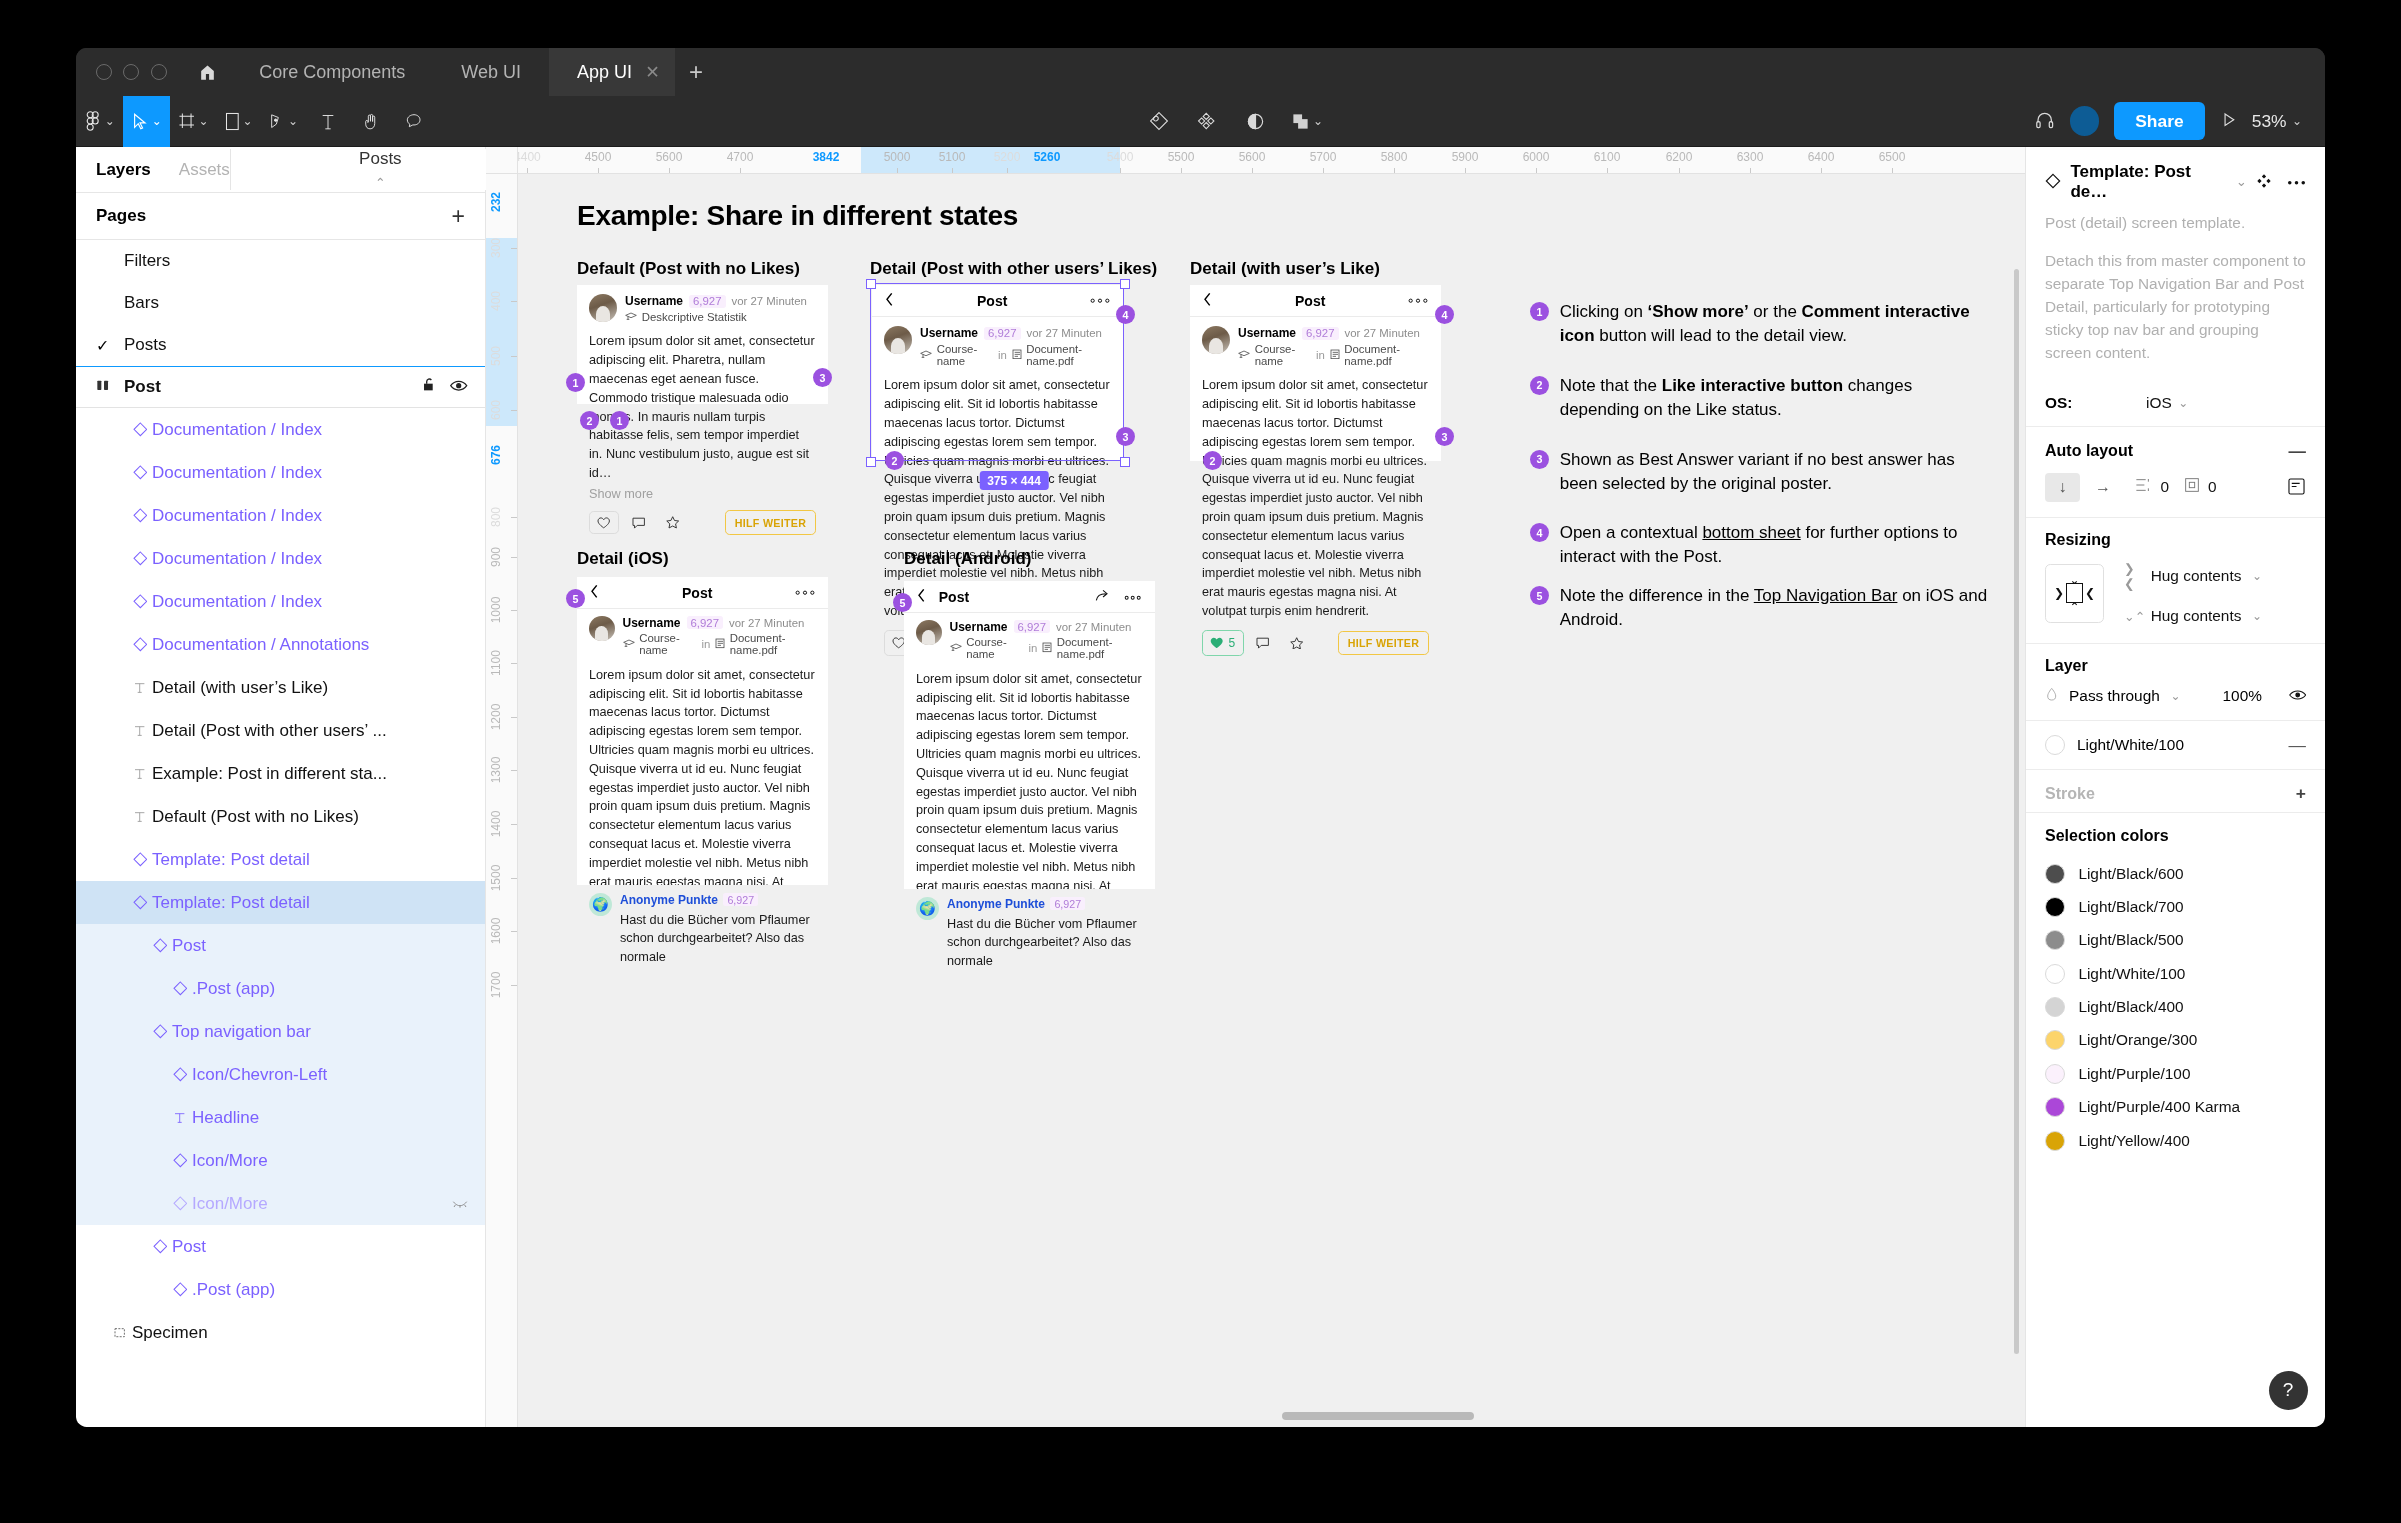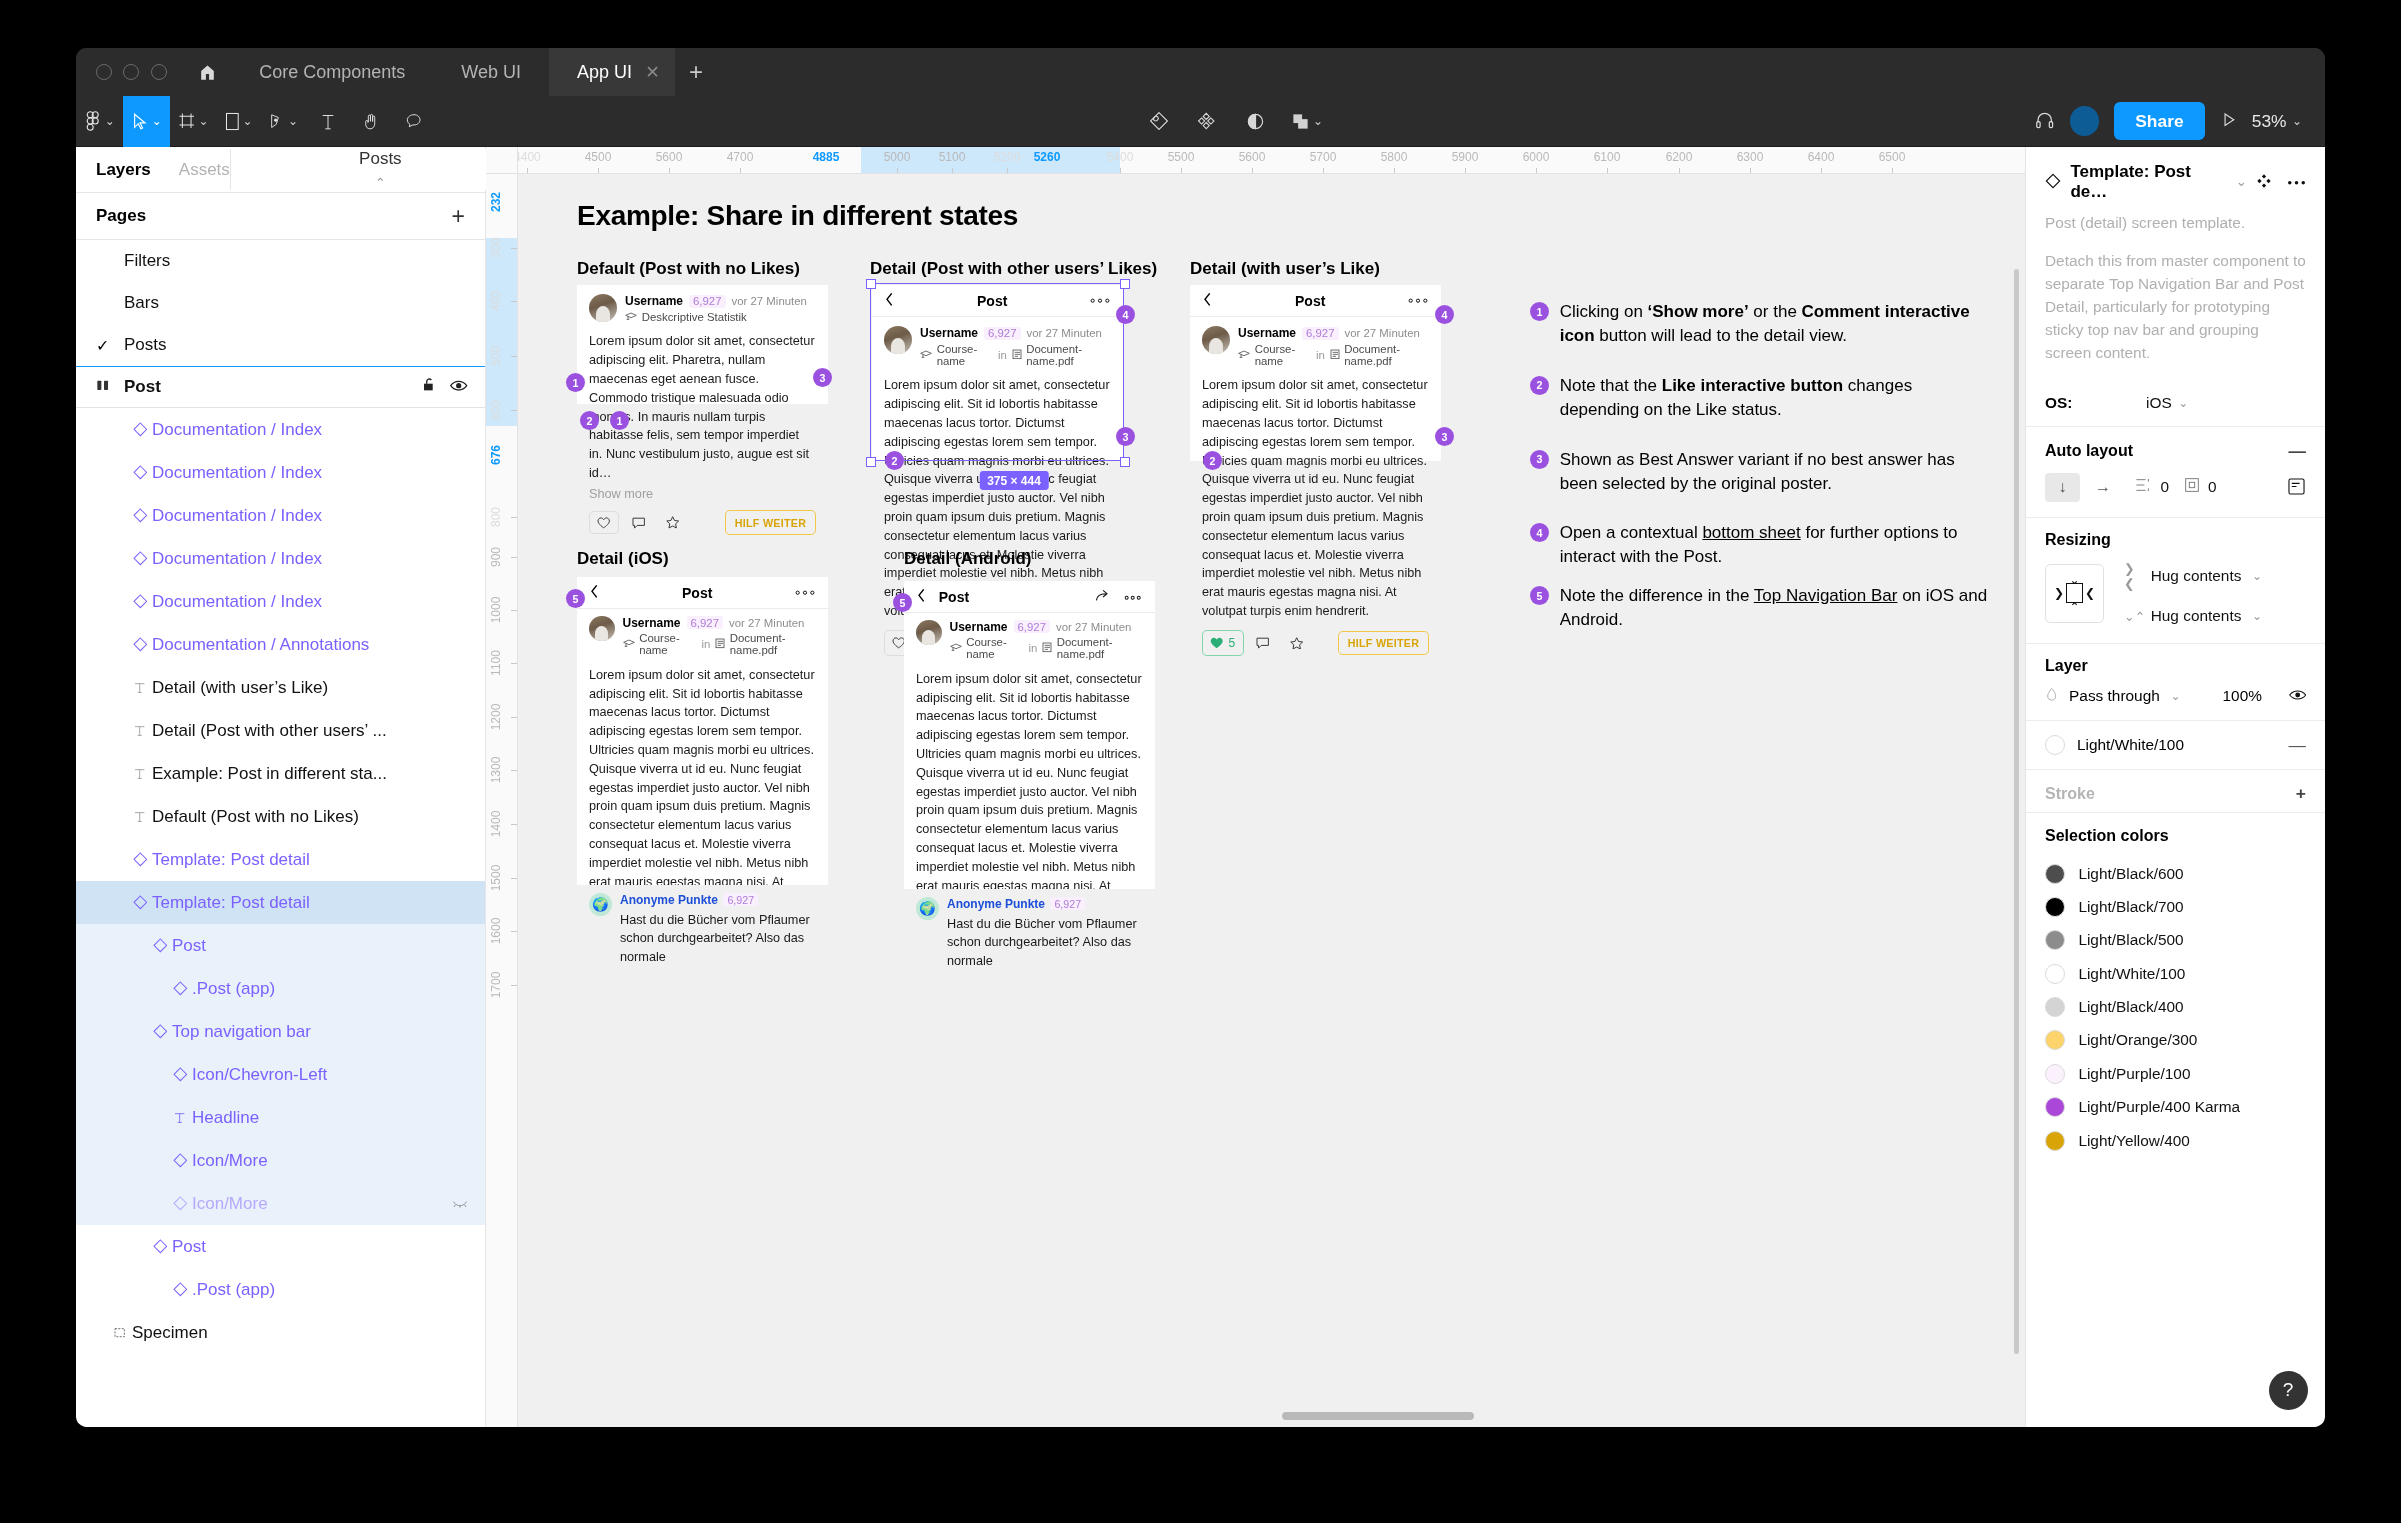--- a/index.html
+++ b/index.html
@@ -577,21 +577,21 @@
         <div class="rt-track" id="rt-track">
           <div class="rt-sel" style="left:343px;width:259px"></div>
         <div class="rtick faint" style="left: 9.4px;">4400</div>
             <div class="rmark" style="left: 9.4px;"></div>
             <div class="rtick" style="left: 80px;">4500</div>
             <div class="rmark" style="left: 80px;"></div>
             <div class="rtick" style="left: 151px;">5600</div>
             <div class="rmark" style="left: 151px;"></div>
             <div class="rtick" style="left: 222px;">4700</div>
             <div class="rmark" style="left: 222px;"></div>
-            <div class="rtick hl" style="left: 308px;">4885</div>
+            <div class="rtick hl" style="left: 308px;">3842</div>
             <div class="rtick" style="left: 379px;">5000</div>
             <div class="rmark" style="left: 379px;"></div>
             <div class="rtick" style="left: 434px;">5100</div>
             <div class="rmark" style="left: 434px;"></div>
             <div class="rtick faint" style="left: 489px;">5200</div>
             <div class="rmark" style="left: 489px;"></div>
             <div class="rtick hl" style="left: 529px;">5260</div>
             <div class="rtick faint" style="left: 602px;">5400</div>
             <div class="rmark" style="left: 602px;"></div>
             <div class="rtick" style="left: 663px;">5500</div>

